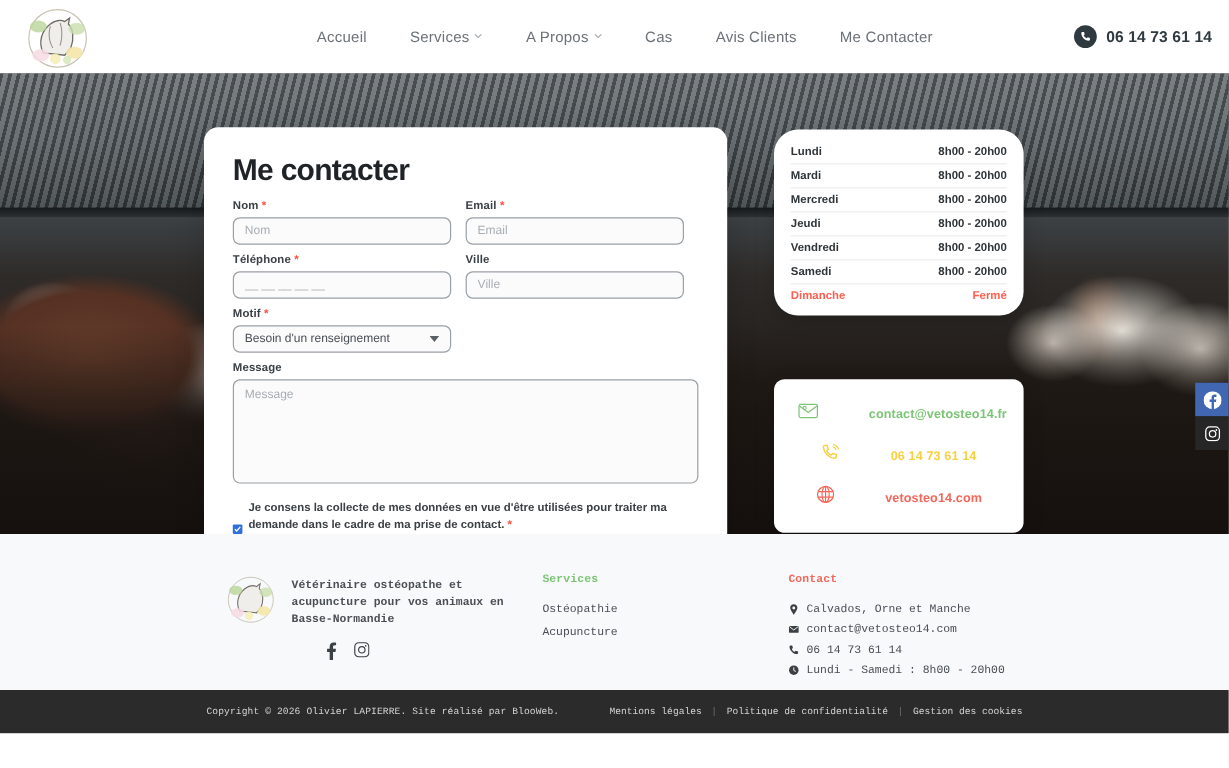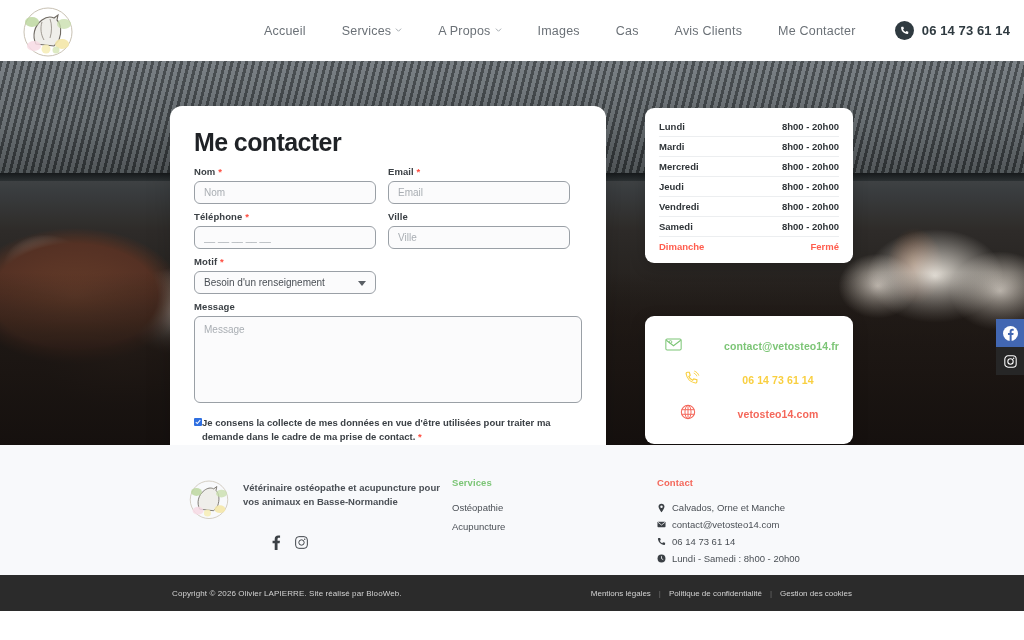--- a/index.html
+++ b/index.html
@@ -114,36 +114,36 @@
     display:flex; align-items:center; justify-content:space-between; cursor:pointer;
   }
   .f-textarea {
     width:100%; height:87px; border:1px solid #9aa0a6; border-radius:6px;
     background:#fbfbfc; font-size:10px; color:#a9aeb3;
     padding:7px 9px; font-family:"Liberation Sans", sans-serif;
     outline:none; resize:none;
   }
   .f-textarea::placeholder { color:#a9aeb3; }
   .consent {
-    display:flex; align-items:flex-start;
+    display:flex; gap:5px; align-items:flex-end;
     margin-top:9px; margin-bottom:9px;
   }
   .cbox {
     width:8px; height:8px; min-width:8px; border-radius:1px;
     background:#2f6fe0; margin-top:2px;
     display:flex; align-items:center; justify-content:center; cursor:pointer;
   }
   .consent-text {
     font-size:9.5px; font-weight:bold; color:#3b4045; line-height:1.45;
   }
 
   
   .hours-card {
     position:absolute; left:645px; top:47px; width:208px;
-    background:#ffffff; border-radius:9px; padding:9px 14px 7px 14px;
+    background:#ffffff; border-radius:20px; padding:9px 14px 7px 14px;
     box-shadow:0 4px 16px rgba(0,0,0,0.18); z-index:10;
   }
   .hours-row {
     display:flex; justify-content:space-between; align-items:center;
     padding:4px 0; border-bottom:1px solid #eceef0;
     font-size:9.5px; color:#2f3438;
   }
   .hours-row:last-child { border-bottom:none; }
   .hours-day { font-weight:bold; }
   .hours-time { font-weight:bold; }
@@ -174,21 +174,21 @@
     cursor:pointer;
   }
   .social-fb { background:#4267b2; }
   .social-ig { background:#262626; }
 
   
   .footer {
     position:relative; height:166px; background:#f8f9fb;
     padding:18px 0 0 0;
   }
-  .footer-inner { position:relative; width:891px; height:100%; }
+  .footer-inner { position:relative; width:891px; height:100%;font-family:Liberation Mono, monospace; }
 
   .f-logo { position:absolute; left:184px; top:12px; width:50px; height:48px; }
   .f-tagline {
     position:absolute; left:243px; top:18px; width:210px;
     font-size:9.5px; font-weight:bold; color:#4a4f55; line-height:1.45;
   }
   .f-socials { position:absolute; left:272px; top:72px; display:flex; gap:14px; }
   .f-social-ico { cursor:pointer; }
 
   .f-col { position:absolute; top:14px; }
@@ -256,23 +256,20 @@
     </div>
     <div class="nav-item">
       <span>A Propos</span>
       <span class="caret">
         <svg width="7" height="7" viewBox="0 0 8 8">
             <path d="M1 3 L4 6 L7 3" fill="none" stroke="#9aa0a6" stroke-width="1"></path>
           </svg>
       </span>
     </div>
     <div class="nav-item">
-      <span>Images</span>
-    </div>
-    <div class="nav-item">
       <span>Cas</span>
     </div>
     <div class="nav-item">
       <span>Avis Clients</span>
     </div>
     <div class="nav-item">
       <span>Me Contacter</span>
     </div>
   </nav>
 

